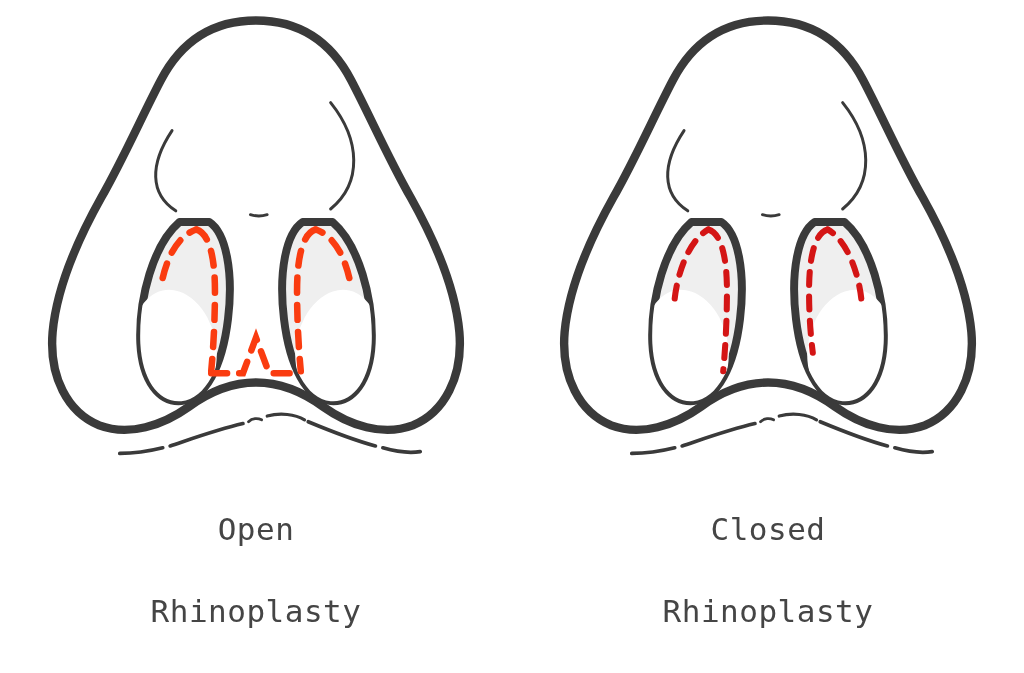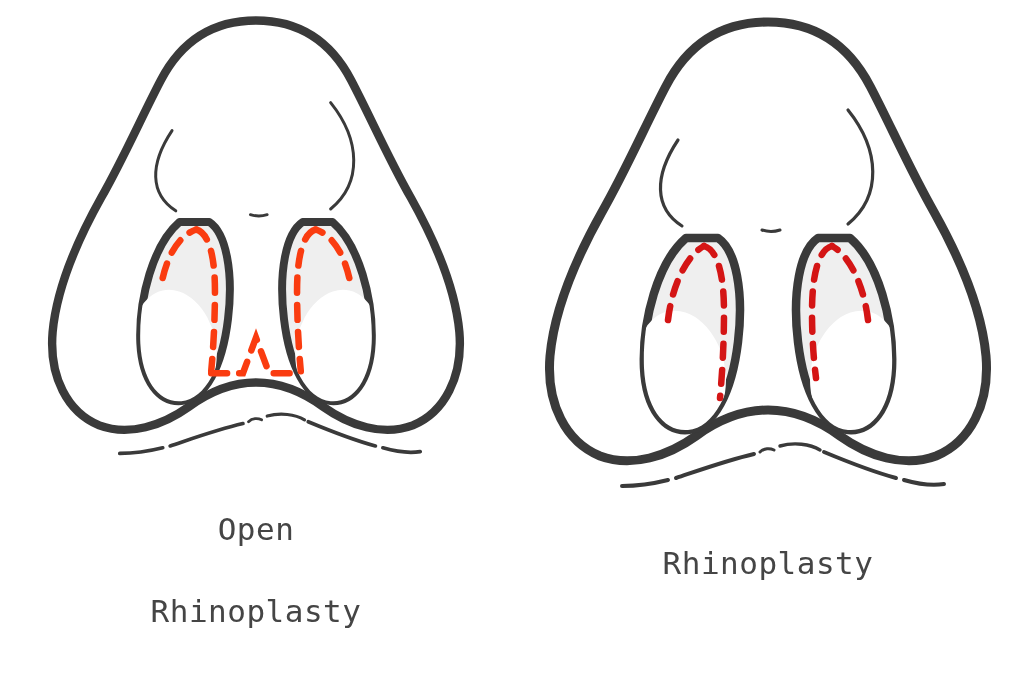--- a/index.html
+++ b/index.html
@@ -184,17 +184,18 @@
 
       <g fill="none" stroke="#d41515" stroke-width="6.5" stroke-linecap="round" stroke-dasharray="14 12">
         <path d="M150,320 C154,286 168,256 186,246"></path>
         <path d="M186,246 C200,250 206,276 206,312 C206,346 204,376 202,398"></path>
         <path d="M350,320 C346,286 332,256 314,246"></path>
         <path d="M314,246 C300,250 294,276 294,312 C294,340 296,362 298,378"></path>
       </g>
     </svg>
 
     <div class="panel-caption">
+      <span class="caption-line">Closed</span>
       <span class="caption-line">Rhinoplasty</span>
     </div>
   </div>
 
 </div>
 
 </body></html>

